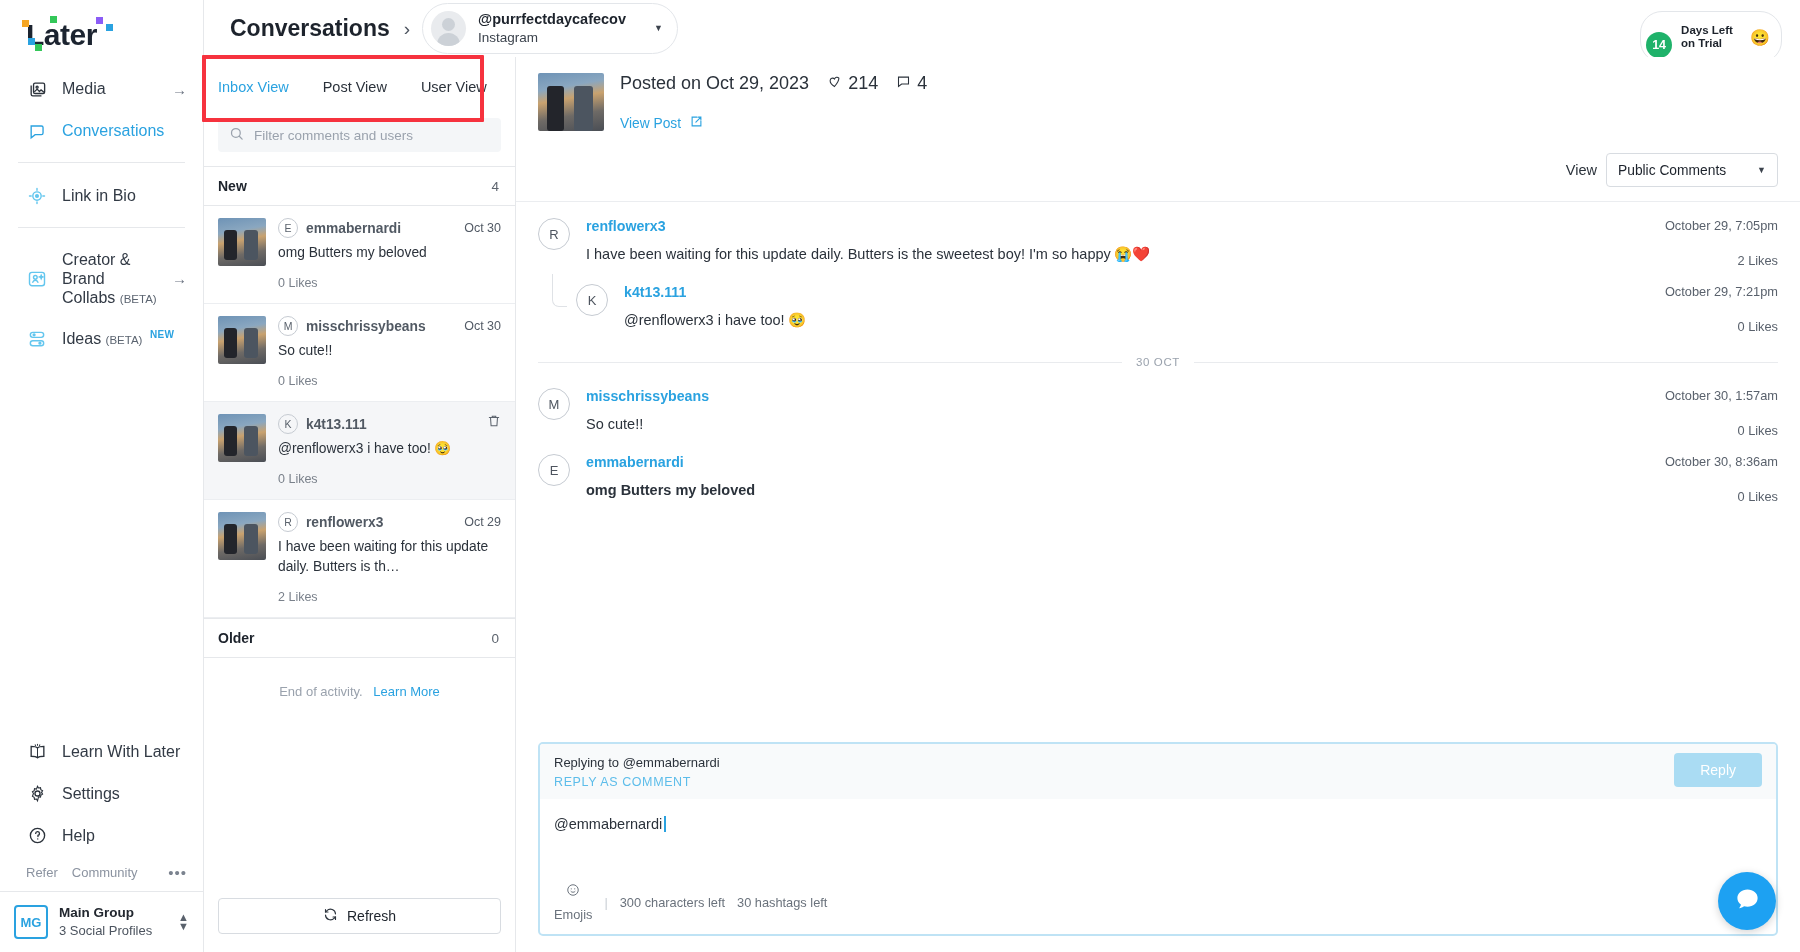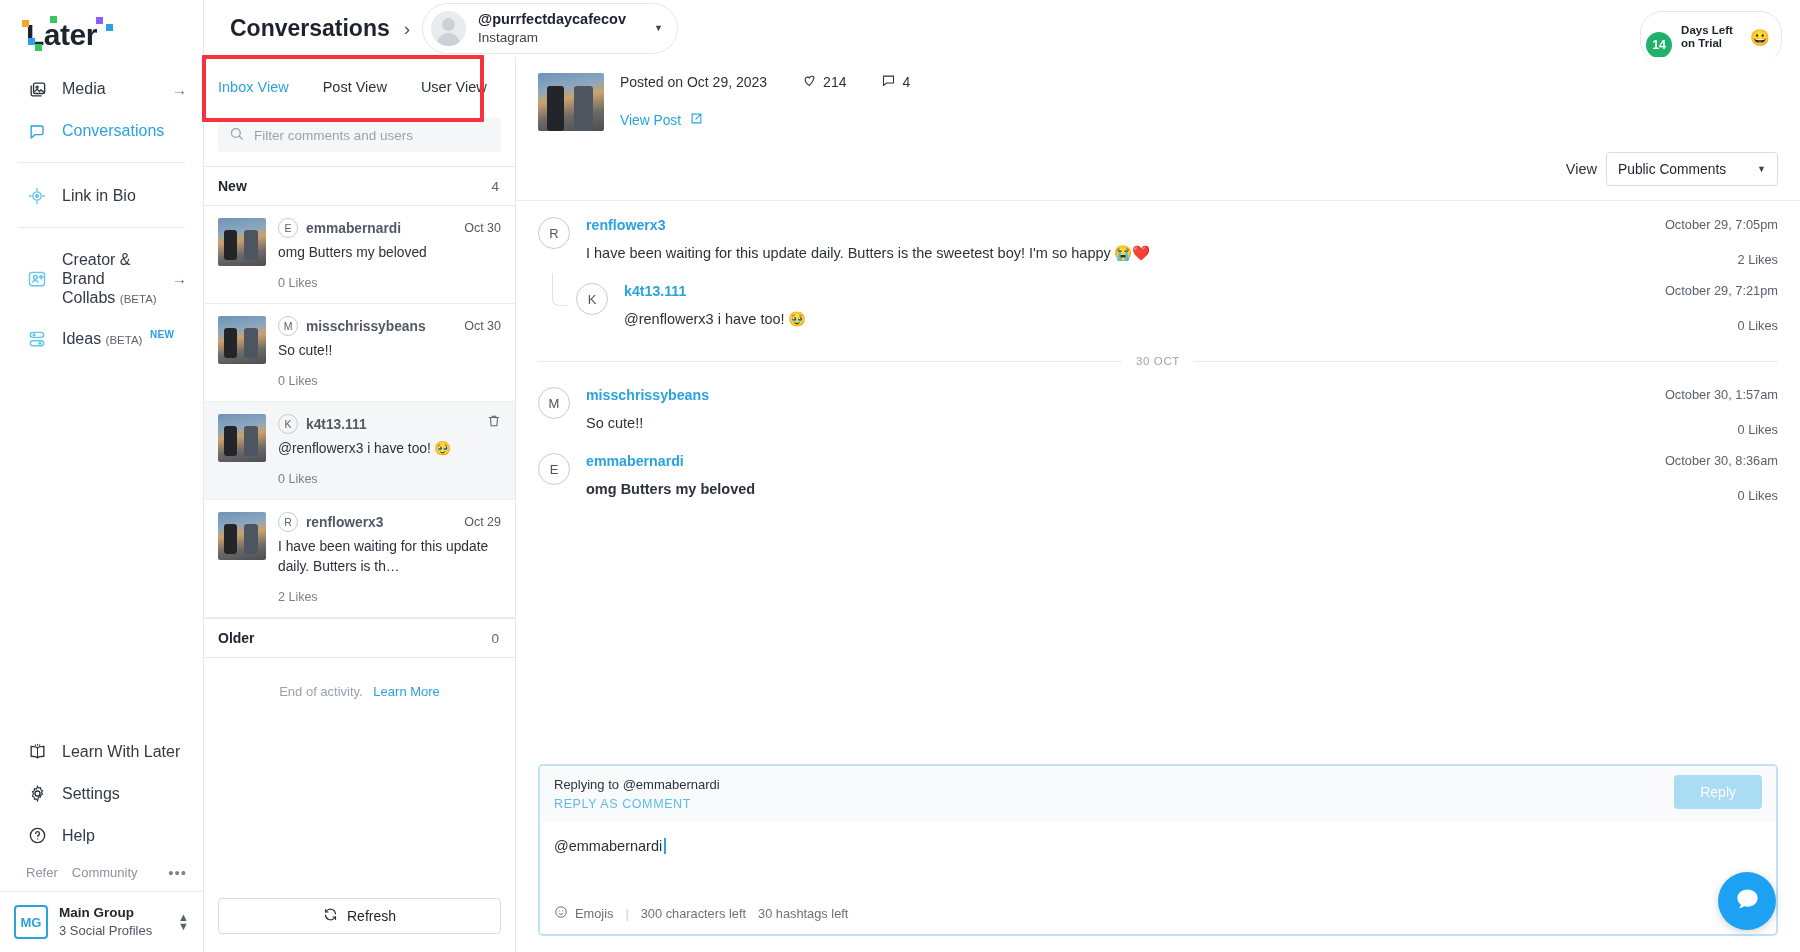--- a/index.html
+++ b/index.html
@@ -167,21 +167,21 @@
   
   .main { flex: 1; display: flex; flex-direction: column; min-width: 0; background: #fff; }
   .post-head { display: flex; gap: 16px; padding: 16px 22px 12px 22px; }
   .post-thumb {
     width: 66px; height: 58px; flex: 0 0 66px; border-radius: 2px;
     background: linear-gradient(170deg,#6e93b6 0%,#8aa7c0 26%,#c9a26f 44%,#6e6a66 70%,#4a4e55 100%);
     position: relative; overflow: hidden;
   }
   .post-thumb::before{content:"";position:absolute;left:9px;top:13px;width:17px;height:45px;background:#23252b;border-radius:3px;}
   .post-thumb::after{content:"";position:absolute;left:36px;top:13px;width:19px;height:45px;background:#4c5560;border-radius:3px;}
-  .post-meta { display: flex; align-items: center; gap: 25px; font-size: 14px; color: #2b323b; }
+  .post-meta { display: flex; gap: 8px; font-size: 18px; color: #2b323b; }
   .post-meta .mi { display: flex; align-items: center; gap: 6px; margin-left: 10px; }
   .post-cap { font-size: 14.5px; color: #2b323b; margin-top: 12px; line-height: 1.4; }
   .view-post { display: flex; align-items: center; gap: 8px; margin-top: 20px; font-size: 13.8px; color: #2aa2e0; cursor: pointer; }
 
   .viewbar {
     display: flex; align-items: center; justify-content: flex-end; gap: 9px;
     padding: 9px 22px 14px 22px; border-bottom: 1px solid #ebedf0;
   }
   .viewbar .vlbl { font-size: 14.5px; color: #2b323b; }
   .select {
@@ -228,21 +228,21 @@
     margin-left: auto; background: #aadcf3; color: #ffffff; border: none; border-radius: 4px;
     font-size: 14px; padding: 9px 26px; cursor: pointer; font-family: inherit;
   }
   .comp-area { padding: 16px 14px 12px 14px; min-height: 74px; }
   .comp-text { font-size: 14.5px; color: #2b323b; }
   .caret-bar { display:inline-block; width: 1.5px; height: 16px; background:#2aa2e0; vertical-align:-3px; margin-left:2px;}
   .comp-foot {
     display: flex; align-items: center; gap: 12px;
     padding: 10px 14px 12px 14px; font-size: 12.8px; color: #6a727c;
   }
-  .comp-foot .emo { display: flex; align-items: center; gap: 7px; cursor: pointer; }
+  .comp-foot .emo { display: flex; align-items: center; gap: 7px; cursor: pointer; flex-direction: column; }
   .comp-foot .bar { color: #c9ced4; }
 
   .chat-fab {
     position: absolute; right: 24px; bottom: 22px; width: 58px; height: 58px;
     border-radius: 50%; background: #1da1f2; display: flex; align-items: center; justify-content: center;
     cursor: pointer; box-shadow: 0 2px 8px rgba(0,0,0,.18);
   }
   .pos-rel { position: relative; }
 </style>
 </head>

